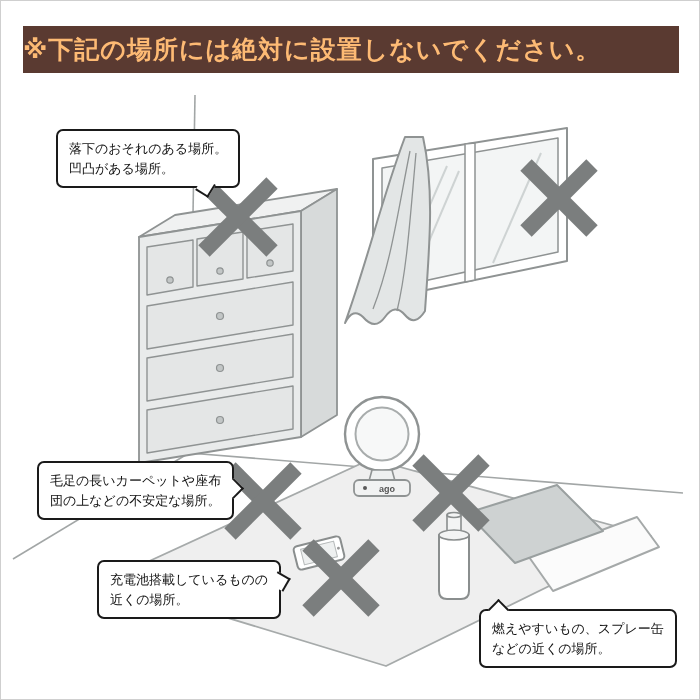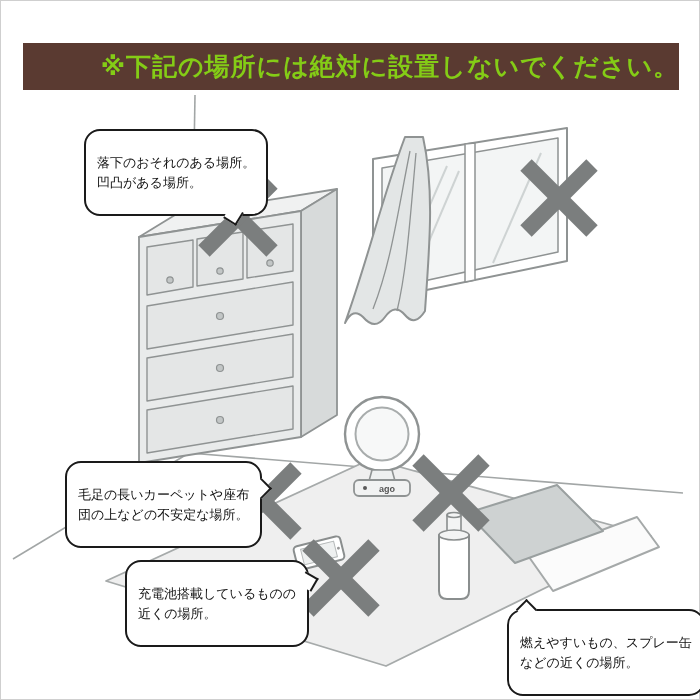--- a/index.html
+++ b/index.html
@@ -1,23 +1,23 @@
 <!DOCTYPE html>
 <html><head>
 <meta charset="utf-8">
 <style>
   html,body{margin:0;padding:0;}
   body{width:700px;height:700px;background:#fff;font-family:"Liberation Sans","DejaVu Sans",sans-serif;overflow:hidden;}
   .canvas{position:relative;width:698px;height:698px;border:1px solid #cfcfcf;background:#fff;}
-  .header{position:absolute;left:22px;top:42px;width:656px;height:47px;background:#5a3a31;color:#84cc16;
-          display:flex;align-items:center;justify-content:flex-end;}
+  .header{position:absolute;left:22px;top:25px;width:656px;height:47px;background:#5a3a31;color:#fdba74;
+          display:flex;align-items:center;justify-content:flex-start;}
   .header h1{margin:0;font-size:25px;font-weight:700;letter-spacing:1px;white-space:nowrap;}
   svg.scene{position:absolute;left:0;top:0;}
-  .bubble{position:absolute;background:#fff;border:2px solid #1a1a1a;border-radius:16px;
-          padding:22px 11px;font-size:13px;line-height:1.5;color:#111;z-index:5;width:max-content;margin-left:28px;}
+  .bubble{position:absolute;background:#fff;border:2px solid #1a1a1a;border-radius:7px;
+          padding:8px 11px;font-size:13px;line-height:1.5;color:#111;z-index:5;width:max-content;}
   .bubble p{margin:0;white-space:pre-line;}
   .tail{position:absolute;width:13px;height:13px;background:#fff;}
   .tail-down{border-right:2px solid #1a1a1a;border-bottom:2px solid #1a1a1a;transform:rotate(32deg);bottom:-9px;left:140px;}
   .tail-upleft{border-left:2px solid #1a1a1a;border-top:2px solid #1a1a1a;transform:rotate(14deg);top:-9px;left:7px;}
   .tail-right{border-top:2px solid #1a1a1a;border-right:2px solid #1a1a1a;transform:rotate(45deg);right:-9px;top:18px;}
   .tail-right-mid{border-top:2px solid #1a1a1a;border-right:2px solid #1a1a1a;transform:rotate(30deg);right:-9px;top:12px;}
   .tail-up{border-left:2px solid #1a1a1a;border-top:2px solid #1a1a1a;transform:rotate(45deg);top:-9px;left:10px;}
 </style>
 </head>
 <body>

